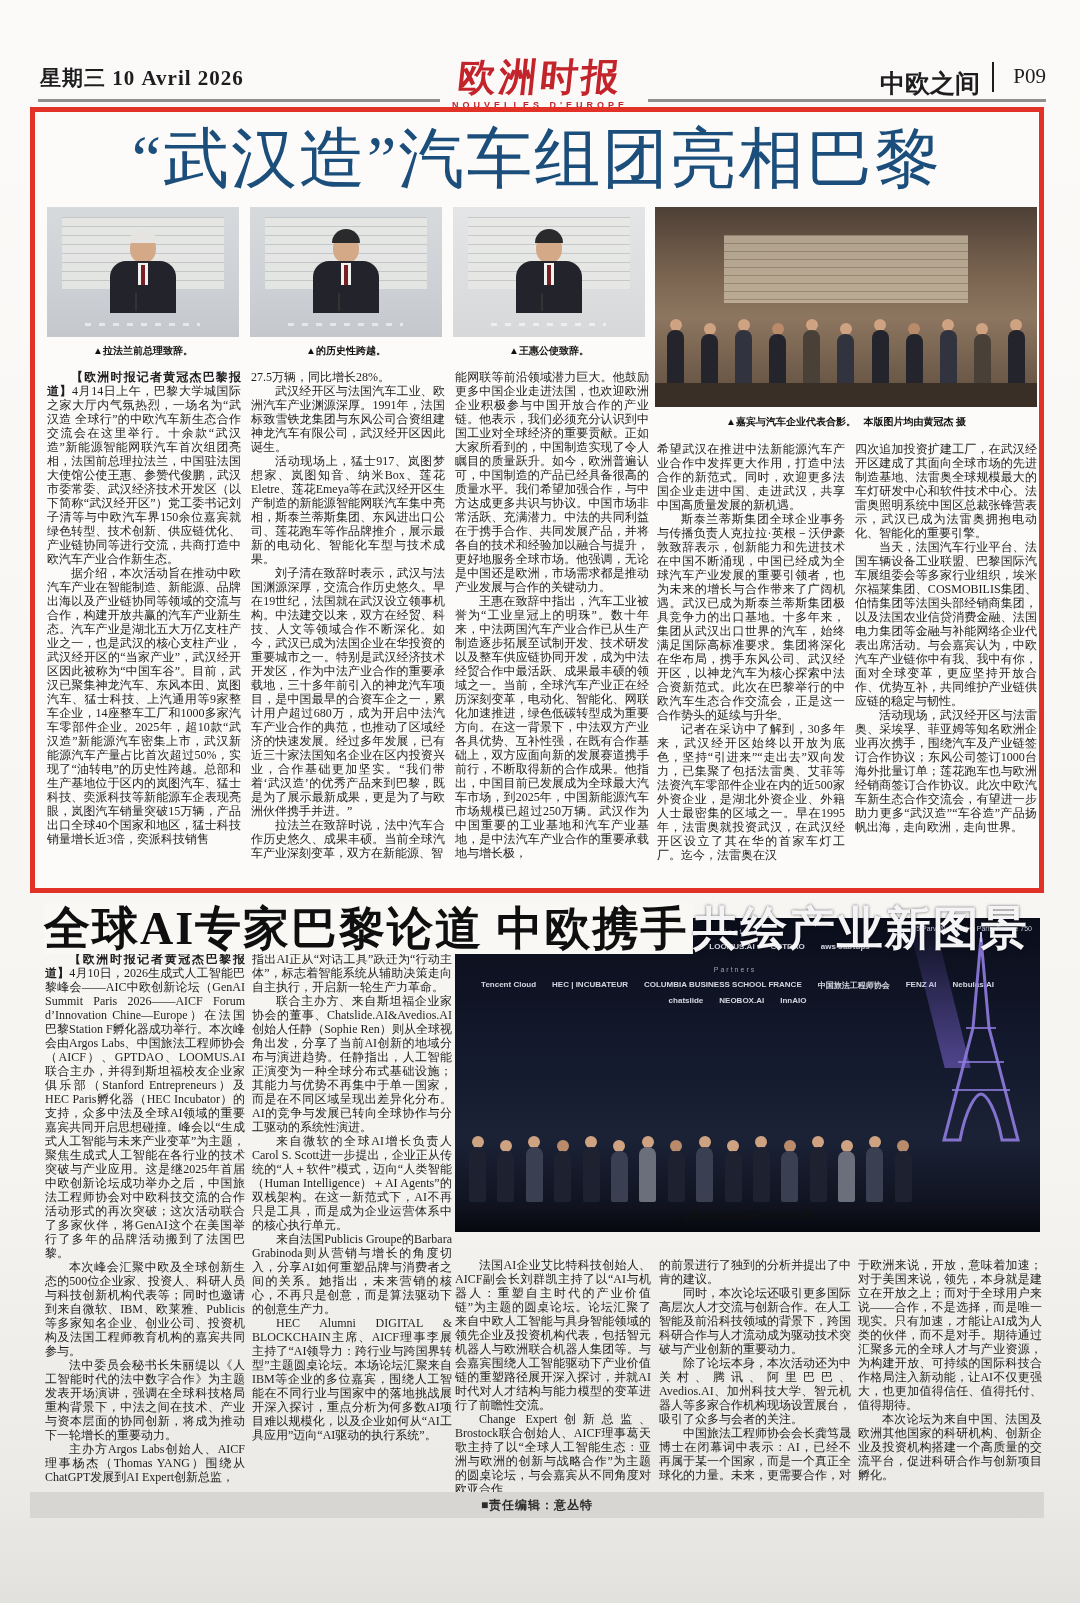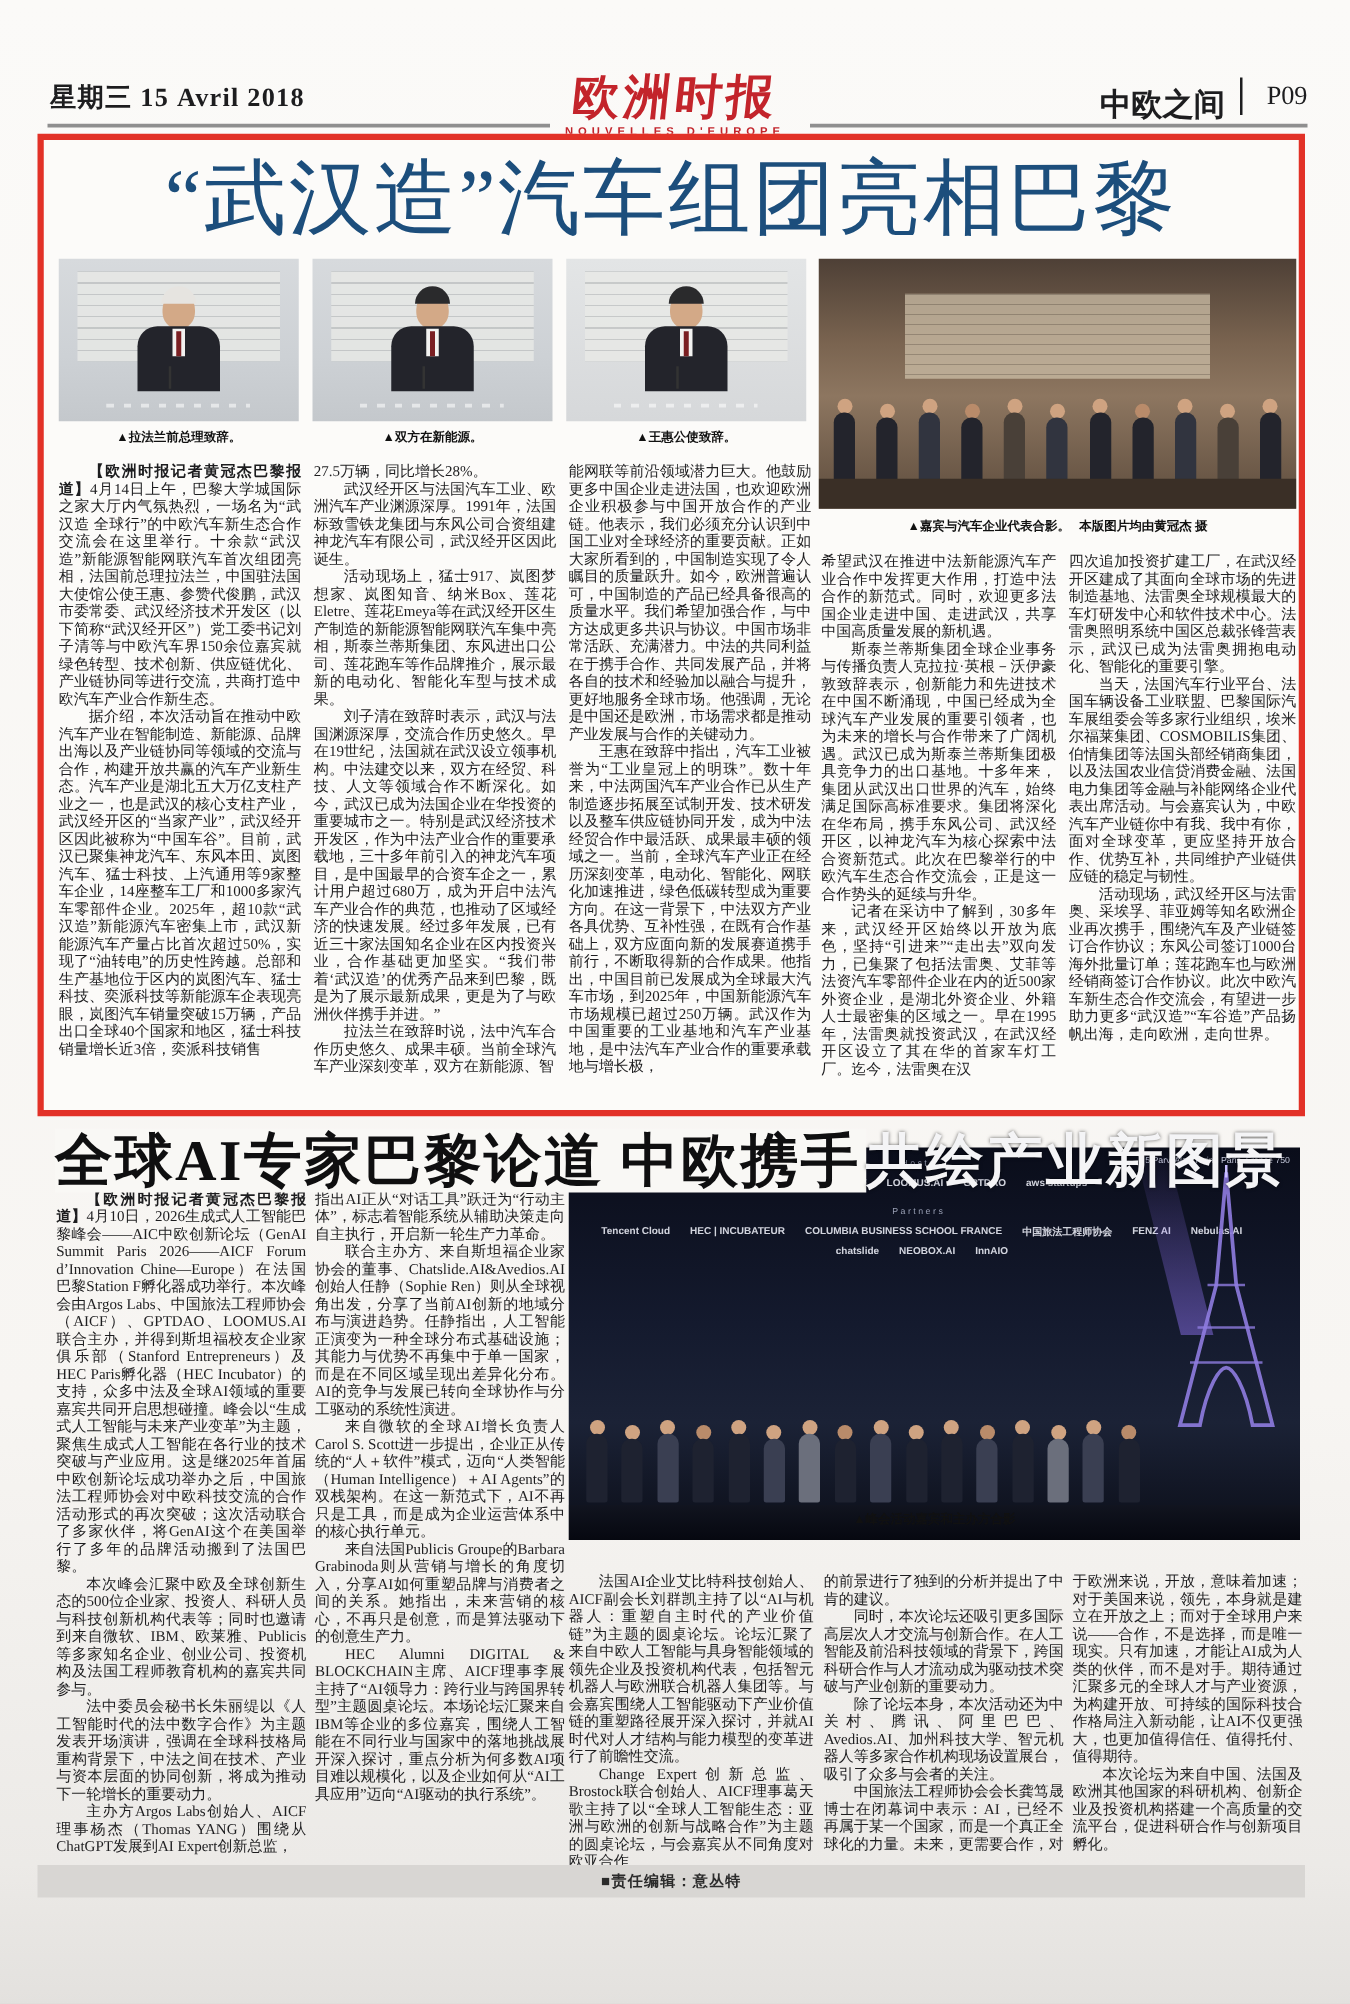--- a/index.html
+++ b/index.html
@@ -83,21 +83,21 @@
   
   .footer-bar{position:absolute;left:30px;top:1492px;width:1014px;height:26px;background:#d8d6d3;
     display:flex;align-items:center;justify-content:center;}
   .footer-bar span{font-size:12px;font-weight:bold;color:#2b2b2b;letter-spacing:1px;}
 </style>
 </head>
 <body>
 
 <div class="sheet">
 
-  <div class="m-date">星期三 15 Avril 2018</div>
+  <div class="m-date">星期三 10 Avril 2026</div>
   <div class="m-rule left"></div>
   <div class="m-rule right"></div>
   <div class="m-logo">欧洲时报</div>
   <div class="m-logo-sub">NOUVELLES D'EUROPE</div>
   <div class="m-section">中欧之间</div>
   <div class="m-vline"></div>
   <div class="m-pageno">P09</div>
 
   <section class="a1">
     <h1>“武汉造”汽车组团亮相巴黎</h1>
@@ -117,21 +117,21 @@
     <div class="photo photo-speaker" style="left:215px;top:95px;width:192px;height:130px;">
       <div class="screen"></div>
       <div class="fig-head"></div>
       <div class="fig-hair"></div>
       <div class="fig-body"></div>
       <div class="fig-shirt"></div>
       <div class="fig-tie"></div>
       <div class="mic"></div>
       <div class="podium"></div>
     </div>
-    <div class="caption" style="left:215px;top:232px;width:192px;">▲双方在新能源。</div>
+    <div class="caption" style="left:215px;top:232px;width:192px;">▲的历史性跨越。</div>
 
     <div class="photo photo-speaker" style="left:418px;top:95px;width:192px;height:130px;background:linear-gradient(180deg,#e3e5e6,#d6d8da);">
       <div class="screen"></div>
       <div class="fig-head"></div>
       <div class="fig-hair"></div>
       <div class="fig-body"></div>
       <div class="fig-shirt"></div>
       <div class="fig-tie"></div>
       <div class="mic"></div>
       <div class="podium"></div>

